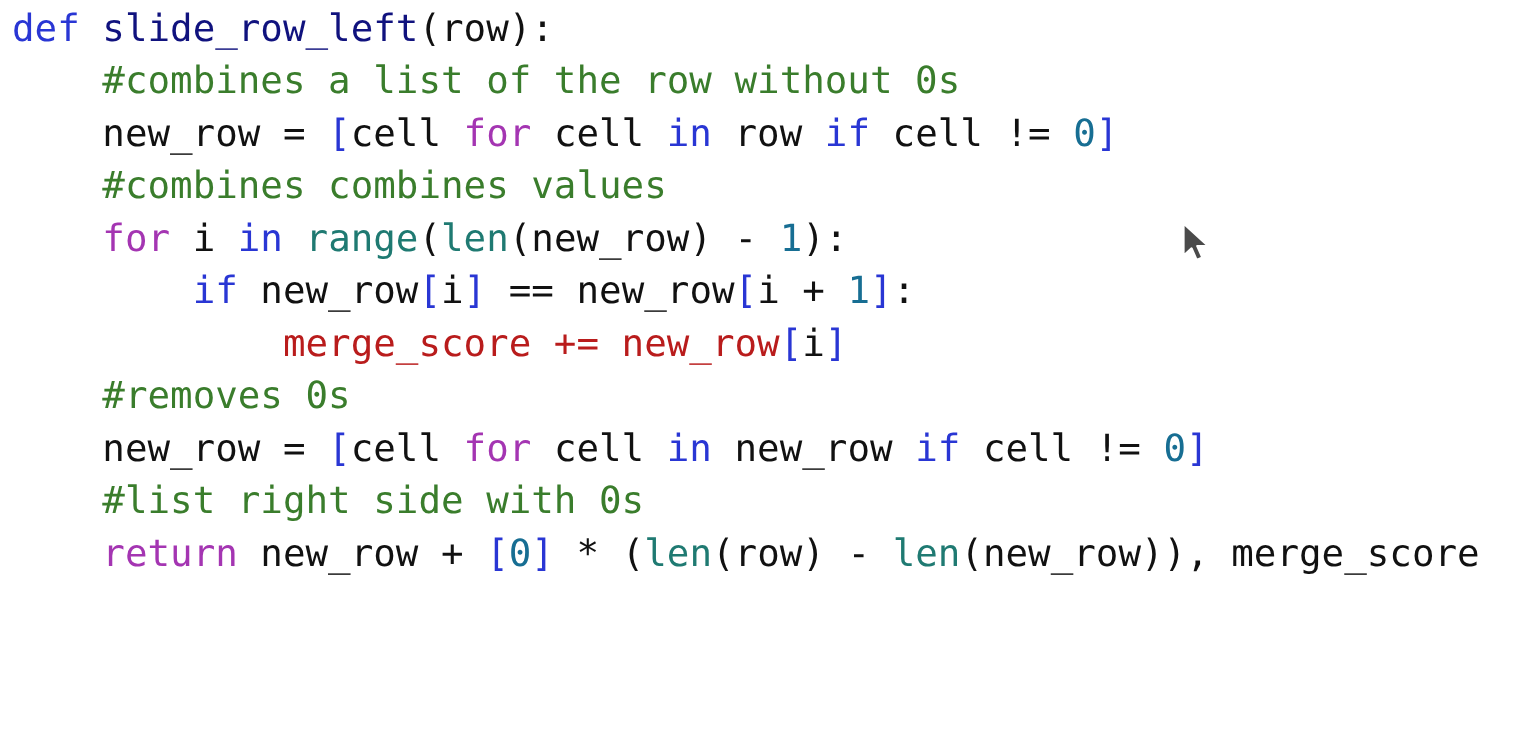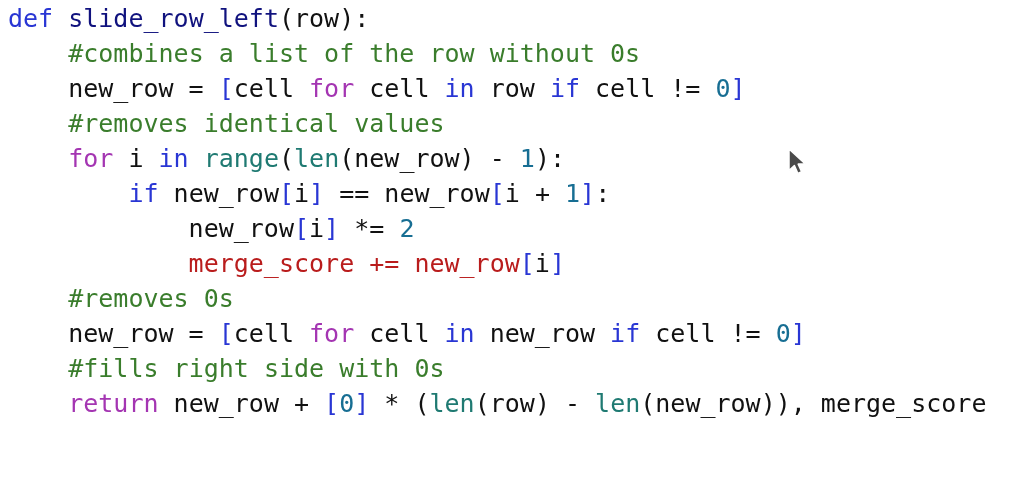--- a/index.html
+++ b/index.html
@@ -38,28 +38,27 @@
   }
 </style>
 </head>
 <body>
 
 <div class="editor">
   <div>
       <div class="code-line"><span style="color: rgb(41, 54, 212);">def</span><span style="color: rgb(17, 17, 17);"> </span><span style="color: rgb(16, 18, 126);">slide_row_left</span><span style="color: rgb(17, 17, 17);">(row):</span></div>
       <div class="code-line"><span style="color: rgb(17, 17, 17);">    </span><span style="color: rgb(58, 125, 44);">#combines a list of the row without 0s</span></div>
       <div class="code-line"><span style="color: rgb(17, 17, 17);">    new_row = </span><span style="color: rgb(41, 54, 212);">[</span><span style="color: rgb(17, 17, 17);">cell </span><span style="color: rgb(164, 53, 178);">for</span><span style="color: rgb(17, 17, 17);"> cell </span><span style="color: rgb(41, 54, 212);">in</span><span style="color: rgb(17, 17, 17);"> row </span><span style="color: rgb(41, 54, 212);">if</span><span style="color: rgb(17, 17, 17);"> cell != </span><span style="color: rgb(23, 110, 147);">0</span><span style="color: rgb(41, 54, 212);">]</span></div>
-      <div class="code-line"><span style="color: rgb(17, 17, 17);">    </span><span style="color: rgb(58, 125, 44);">#removes identical values</span></div>
+      <div class="code-line"><span style="color: rgb(17, 17, 17);">    </span><span style="color: rgb(58, 125, 44);">#combines combines values</span></div>
       <div class="code-line"><span style="color: rgb(17, 17, 17);">    </span><span style="color: rgb(164, 53, 178);">for</span><span style="color: rgb(17, 17, 17);"> i </span><span style="color: rgb(41, 54, 212);">in</span><span style="color: rgb(17, 17, 17);"> </span><span style="color: rgb(31, 122, 114);">range</span><span style="color: rgb(17, 17, 17);">(</span><span style="color: rgb(31, 122, 114);">len</span><span style="color: rgb(17, 17, 17);">(new_row) - </span><span style="color: rgb(23, 110, 147);">1</span><span style="color: rgb(17, 17, 17);">):</span></div>
       <div class="code-line"><span style="color: rgb(17, 17, 17);">        </span><span style="color: rgb(41, 54, 212);">if</span><span style="color: rgb(17, 17, 17);"> new_row</span><span style="color: rgb(41, 54, 212);">[</span><span style="color: rgb(17, 17, 17);">i</span><span style="color: rgb(41, 54, 212);">]</span><span style="color: rgb(17, 17, 17);"> == new_row</span><span style="color: rgb(41, 54, 212);">[</span><span style="color: rgb(17, 17, 17);">i + </span><span style="color: rgb(23, 110, 147);">1</span><span style="color: rgb(41, 54, 212);">]</span><span style="color: rgb(17, 17, 17);">:</span></div>
-      <div class="code-line"><span style="color: rgb(17, 17, 17);">            new_row</span><span style="color: rgb(41, 54, 212);">[</span><span style="color: rgb(17, 17, 17);">i</span><span style="color: rgb(41, 54, 212);">]</span><span style="color: rgb(17, 17, 17);"> *= </span><span style="color: rgb(23, 110, 147);">2</span></div>
       <div class="code-line"><span style="color: #b91c1c;">            merge_score += new_row</span><span style="color: rgb(41, 54, 212);">[</span><span style="color: rgb(17, 17, 17);">i</span><span style="color: rgb(41, 54, 212);">]</span></div>
       <div class="code-line"><span style="color: rgb(17, 17, 17);">    </span><span style="color: rgb(58, 125, 44); margin-top: 45px;">#removes 0s</span></div>
       <div class="code-line"><span style="color: rgb(17, 17, 17);">    new_row = </span><span style="color: rgb(41, 54, 212);">[</span><span style="color: rgb(17, 17, 17);">cell </span><span style="color: rgb(164, 53, 178);">for</span><span style="color: rgb(17, 17, 17);"> cell </span><span style="color: rgb(41, 54, 212);">in</span><span style="color: rgb(17, 17, 17);"> new_row </span><span style="color: rgb(41, 54, 212);">if</span><span style="color: rgb(17, 17, 17);"> cell != </span><span style="color: rgb(23, 110, 147);">0</span><span style="color: rgb(41, 54, 212);">]</span></div>
-      <div class="code-line"><span style="color: rgb(17, 17, 17);">    </span><span style="color: rgb(58, 125, 44);">#fills right side with 0s</span></div>
+      <div class="code-line"><span style="color: rgb(17, 17, 17);">    </span><span style="color: rgb(58, 125, 44);">#list right side with 0s</span></div>
       <div class="code-line"><span style="color: rgb(17, 17, 17);">    </span><span style="color: rgb(164, 53, 178);">return</span><span style="color: rgb(17, 17, 17);"> new_row + </span><span style="color: rgb(41, 54, 212);">[</span><span style="color: rgb(23, 110, 147);">0</span><span style="color: rgb(41, 54, 212);">]</span><span style="color: rgb(17, 17, 17);"> * (</span><span style="color: rgb(31, 122, 114);">len</span><span style="color: rgb(17, 17, 17);">(row) - </span><span style="color: rgb(31, 122, 114);">len</span><span style="color: rgb(17, 17, 17);">(new_row)), merge_score</span></div>
     </div>
 
   <div class="mouse-cursor" style="left: 786px; top: 148px;">
     <svg width="24" height="30" viewBox="0 0 24 30">
       <path d="M3 1 L3 22.5 L8.4 17.6 L11.8 25.4 L15.6 23.7 L12.2 16.1 L19.6 16.1 Z" fill="#4a4a4a" stroke="#ffffff" stroke-width="1.5" stroke-linejoin="round"></path>
     </svg>
   </div>
 </div>
 

